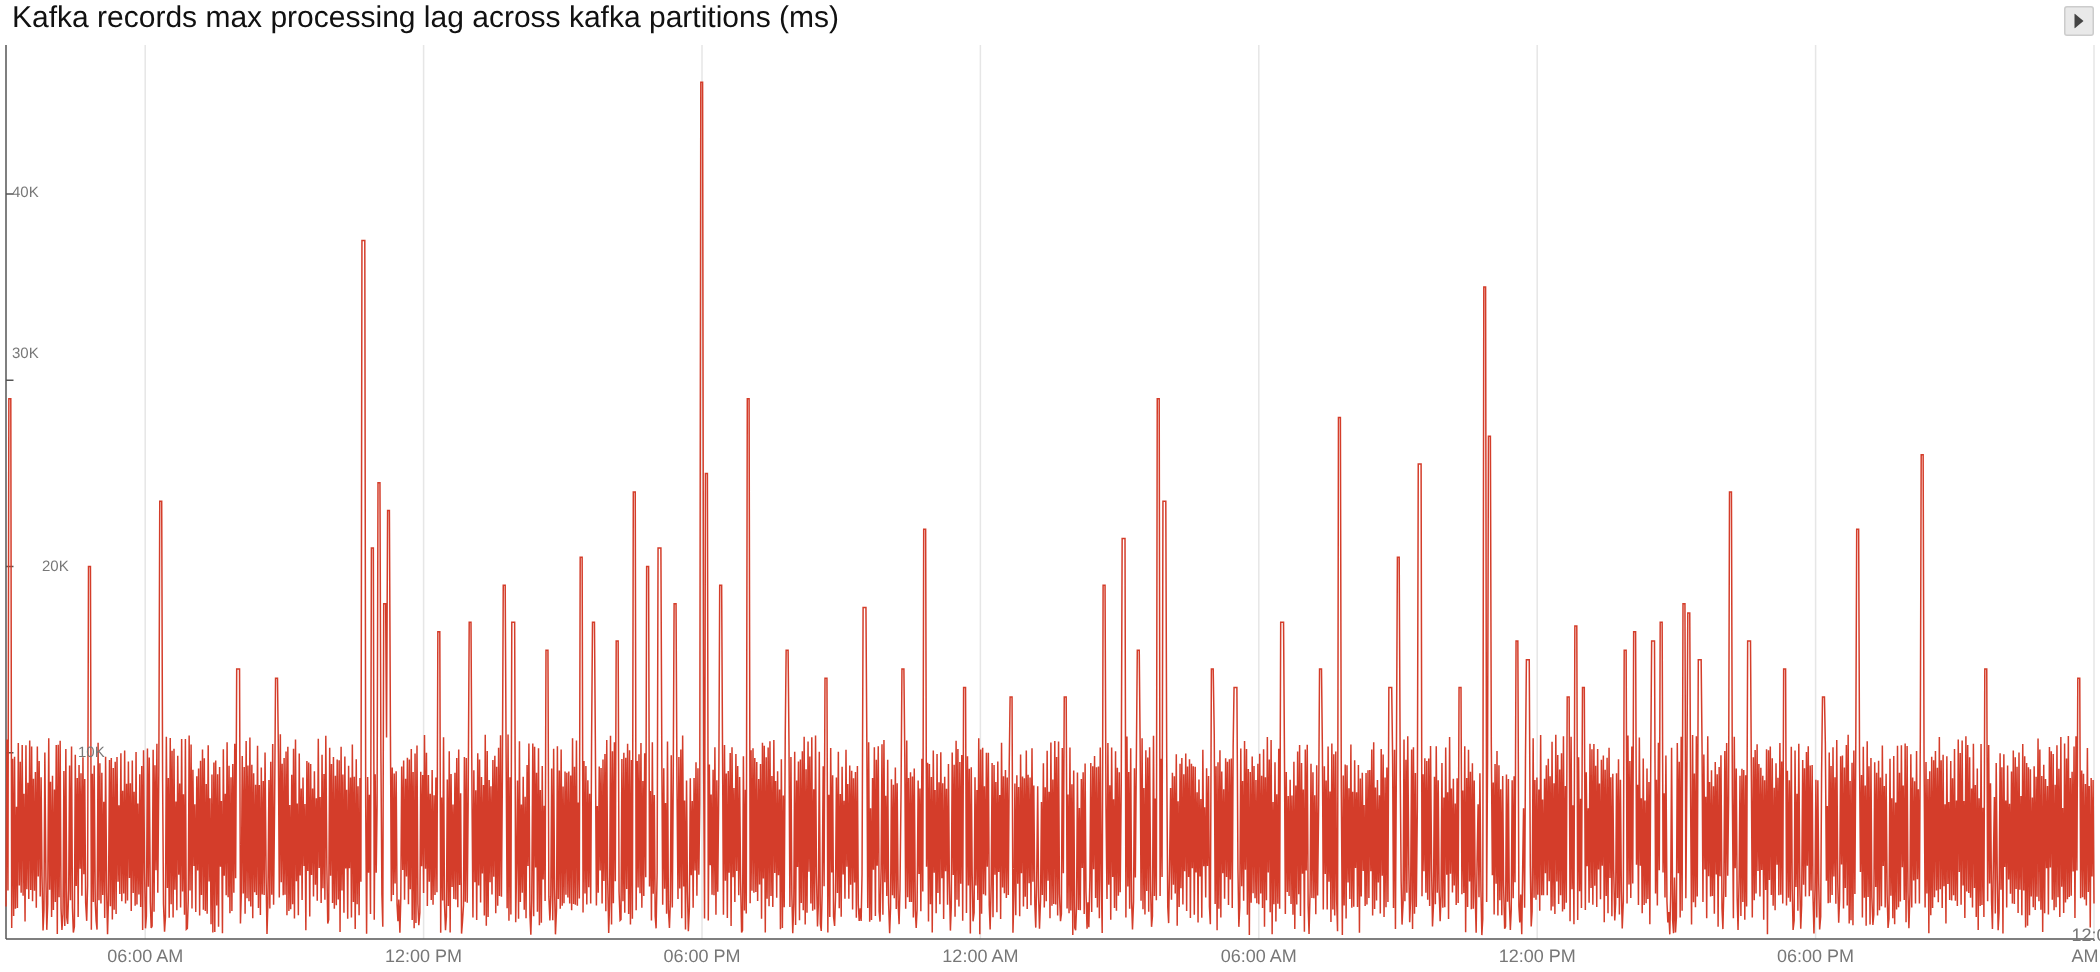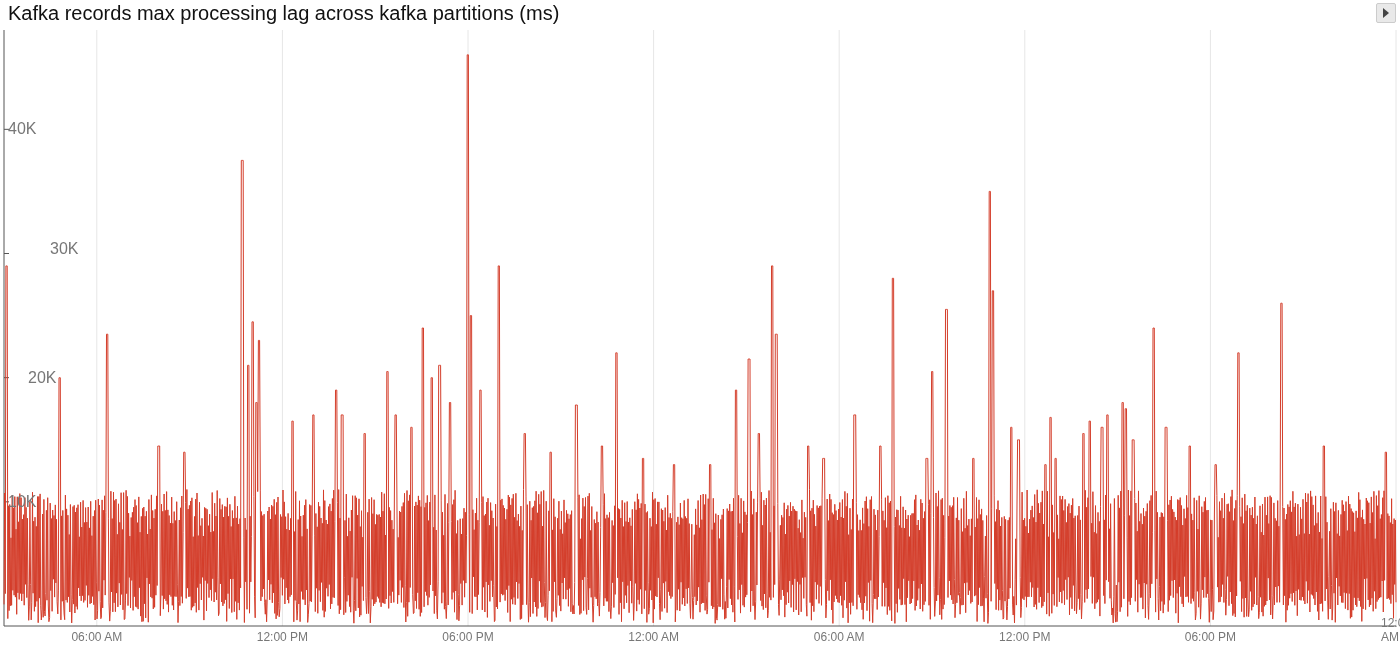--- a/index.html
+++ b/index.html
@@ -5,21 +5,21 @@
     * { margin: 0; padding: 0; box-sizing: border-box; }
     body {
       width: 1400px;
       height: 648px;
       font-family: -apple-system, BlinkMacSystemFont, "Segoe UI", Helvetica, Arial, sans-serif;
       background: #fff;
       position: relative;
     }
     .header {
       display: flex;
-      align-items: center;
+      align-items: flex-end;
       justify-content: space-between;
       height: 30px;
       padding: 2px 4px 6px 8px;
     }
     .title {
       font-size: 20px;
       color: #111;
       font-weight: 400;
     }
     .expand-btn {
@@ -40,21 +40,21 @@
       height: 618px;
     }
     .chart-svg {
       position: absolute;
       left: 0; top: 0;
     }
     .grid-line { stroke: #e6e6e6; stroke-width: 1; }
     .axis-line { stroke: #555; stroke-width: 1; }
     .y-tick-label {
       position: absolute;
-      font-size: 16px;
+      font-size: 10px;
       color: #777;
       transform: translateY(-50%);
       left: 8px;
     }
     .x-tick-label {
       position: absolute;
       font-size: 12px;
       color: #777;
       transform: translateX(-50%);
       bottom: 4px;
@@ -84,23 +84,23 @@
       <line x1="1210.4" y1="0" x2="1210.4" y2="596" class="grid-line"></line>
       <line x1="1396" y1="0" x2="1396" y2="596" class="grid-line"></line>
       <line x1="4" y1="0" x2="4" y2="596" class="axis-line"></line>
       <line x1="4" y1="596" x2="1396" y2="596" class="axis-line"></line>
       <line x1="4" y1="471.8333333333333" x2="9" y2="471.8333333333333" class="axis-line"></line>
       <line x1="4" y1="347.66666666666663" x2="9" y2="347.66666666666663" class="axis-line"></line>
       <line x1="4" y1="223.5" x2="9" y2="223.5" class="axis-line"></line>
       <line x1="4" y1="99.33333333333331" x2="9" y2="99.33333333333331" class="axis-line"></line>
       <path d="M4.0 574.4L4.6 463.0L5.3 563.6L5.9 235.9L6.5 235.9L7.2 235.9L7.8 588.6L8.4 475.8L9.1 580.6L9.7 474.5L10.3 575.8L11.0 507.8L11.6 575.3L12.2 465.3L12.9 560.3L13.5 477.8L14.1 565.2L14.8 466.6L15.4 567.1L16.0 499.2L16.7 584.3L17.3 466.8L17.9 562.8L18.6 491.8L19.2 569.4L19.8 463.6L20.5 563.4L21.1 467.7L21.7 570.9L22.3 489.1L23.0 563.8L23.6 484.7L24.2 575.2L24.9 467.6L25.5 554.3L26.1 477.4L26.8 567.6L27.4 488.2L28.0 554.2L28.7 590.3L29.3 576.9L29.9 471.6L30.6 554.5L31.2 589.9L31.8 572.7L32.5 462.2L33.1 563.2L33.7 491.2L34.4 581.3L35.0 487.2L35.6 576.6L36.3 496.4L36.9 571.3L37.5 466.6L38.2 592.7L38.8 466.5L39.4 568.1L40.1 463.9L40.7 575.8L41.3 590.0L42.0 579.3L42.6 484.0L43.2 587.3L43.9 469.4L44.5 581.6L45.1 586.0L45.8 563.4L46.4 480.3L47.0 570.2L47.7 467.7L48.3 575.0L48.9 591.7L49.6 587.6L50.2 473.1L50.8 560.6L51.5 488.6L52.1 581.3L52.7 480.0L53.4 549.2L54.0 485.5L54.6 567.1L55.3 474.9L55.9 552.9L56.5 489.3L57.1 571.8L57.8 583.9L58.4 560.1L59.0 347.7L59.7 347.7L60.3 347.7L60.9 589.9L61.6 485.9L62.2 571.3L62.8 480.4L63.5 571.2L64.1 584.0L64.7 589.7L65.4 465.1L66.0 570.1L66.6 478.9L67.3 572.4L67.9 485.2L68.5 566.7L69.2 504.5L69.8 582.0L70.4 474.5L71.1 564.9L71.7 592.9L72.3 569.8L73.0 476.6L73.6 574.1L74.2 475.3L74.9 583.0L75.5 482.0L76.1 576.5L76.8 477.8L77.4 579.3L78.0 474.7L78.7 557.9L79.3 506.8L79.9 566.0L80.6 472.2L81.2 570.8L81.8 497.1L82.5 565.6L83.1 470.4L83.7 572.4L84.4 492.5L85.0 570.4L85.6 477.6L86.3 555.4L86.9 492.1L87.5 577.3L88.2 477.0L88.8 565.3L89.4 497.9L90.1 573.8L90.7 471.3L91.3 573.0L91.9 505.7L92.6 566.4L93.2 486.2L93.8 574.7L94.5 480.6L95.1 590.0L95.7 470.2L96.4 552.1L97.0 588.9L97.6 580.7L98.3 469.0L98.9 561.2L99.5 475.0L100.2 571.3L100.8 588.7L101.4 587.4L102.1 469.9L102.7 577.9L103.3 480.2L104.0 550.2L104.6 465.8L105.2 565.1L105.9 482.7L106.5 304.2L107.1 304.2L107.8 304.2L108.4 488.9L109.0 572.9L109.7 591.1L110.3 581.3L110.9 461.2L111.6 562.0L112.2 488.6L112.8 581.9L113.5 462.0L114.1 572.8L114.7 470.5L115.4 581.7L116.0 469.1L116.6 563.1L117.3 504.3L117.9 576.9L118.5 473.8L119.2 553.1L119.8 492.4L120.4 575.0L121.1 462.7L121.7 564.4L122.3 499.5L123.0 579.8L123.6 462.6L124.2 589.6L124.9 589.0L125.5 570.1L126.1 460.3L126.7 563.6L127.4 466.4L128.0 575.6L128.6 483.2L129.3 547.4L129.9 506.1L130.5 578.0L131.2 487.5L131.8 550.4L132.4 482.3L133.1 580.4L133.7 477.2L134.3 566.7L135.0 469.6L135.6 576.5L136.2 475.5L136.9 577.3L137.5 492.7L138.1 579.1L138.8 466.9L139.4 557.7L140.0 502.2L140.7 586.1L141.3 486.4L141.9 591.7L142.6 478.4L143.2 591.3L143.8 477.0L144.5 573.7L145.1 486.2L145.7 587.9L146.4 481.3L147.0 547.9L147.6 504.0L148.3 592.2L148.9 469.5L149.5 553.8L150.2 499.1L150.8 566.9L151.4 464.9L152.1 568.2L152.7 480.5L153.3 578.9L154.0 488.1L154.6 577.3L155.2 479.3L155.9 565.2L156.5 465.9L157.1 555.5L157.8 416.0L158.4 416.0L159.0 416.0L159.7 416.0L160.3 585.7L160.9 565.1L161.5 474.0L162.2 565.6L162.8 481.3L163.4 579.1L164.1 464.0L164.7 568.8L165.3 480.4L166.0 570.8L166.6 461.6L167.2 574.4L167.9 479.9L168.5 582.1L169.1 485.5L169.8 564.8L170.4 493.1L171.0 566.6L171.7 467.1L172.3 575.3L172.9 493.3L173.6 580.0L174.2 481.6L174.8 566.4L175.5 490.6L176.1 566.7L176.7 471.7L177.4 554.9L178.0 592.6L178.6 571.7L179.3 490.0L179.9 575.6L180.5 477.8L181.2 566.5L181.8 466.0L182.4 573.2L183.1 502.4L183.7 422.2L184.3 422.2L185.0 422.2L185.6 472.6L186.2 568.4L186.9 459.5L187.5 558.1L188.1 479.1L188.8 566.8L189.4 475.4L190.0 566.5L190.7 471.0L191.3 580.2L191.9 467.8L192.6 577.3L193.2 506.7L193.8 576.1L194.5 486.5L195.1 572.9L195.7 469.2L196.3 582.3L197.0 463.0L197.6 557.5L198.2 505.6L198.9 580.1L199.5 472.3L200.1 553.7L200.8 495.7L201.4 570.0L202.0 488.3L202.7 547.3L203.3 506.0L203.9 590.1L204.6 477.4L205.2 550.6L205.8 478.3L206.5 581.0L207.1 479.3L207.7 553.4L208.4 495.7L209.0 567.6L209.6 484.2L210.3 559.8L210.9 502.1L211.5 570.5L212.2 462.5L212.8 548.7L213.4 501.4L214.1 572.0L214.7 473.2L215.3 562.2L216.0 486.0L216.6 569.9L217.2 460.5L217.9 547.1L218.5 585.7L219.1 583.1L219.8 468.5L220.4 553.9L221.0 479.4L221.7 572.0L222.3 474.6L222.9 575.9L223.6 487.1L224.2 573.5L224.8 476.3L225.5 569.7L226.1 476.8L226.7 591.4L227.4 467.9L228.0 563.6L228.6 486.3L229.3 578.5L229.9 474.3L230.5 549.0L231.1 496.5L231.8 582.5L232.4 480.5L233.0 548.9L233.7 488.3L234.3 581.7L234.9 466.3L235.6 571.3L236.2 487.9L236.8 589.4L237.5 476.2L238.1 572.8L238.7 494.1L239.4 580.1L240.0 488.6L240.6 557.9L241.3 130.4L241.9 130.4L242.5 130.4L243.2 130.4L243.8 507.1L244.4 592.5L245.1 488.0L245.7 551.8L246.3 499.8L247.0 579.3L247.6 335.3L248.2 335.3L248.9 335.3L249.5 583.2L250.1 486.2L250.8 551.9L251.4 506.3L252.0 291.8L252.7 291.8L253.3 291.8L253.9 466.3L254.6 566.3L255.2 587.8L255.8 372.5L256.5 372.5L257.1 372.5L257.7 461.6L258.4 310.4L259.0 310.4L259.6 310.4L260.3 460.9L260.9 570.9L261.5 481.6L262.2 566.7L262.8 485.6L263.4 559.0L264.1 484.2L264.7 572.8L265.3 584.2L265.9 569.7L266.6 591.8L267.2 569.2L267.8 481.0L268.5 550.0L269.1 477.0L269.7 569.8L270.4 489.1L271.0 554.3L271.6 475.1L272.3 572.8L272.9 476.4L273.5 562.9L274.2 469.3L274.8 583.4L275.4 484.7L276.1 588.9L276.7 472.4L277.3 585.4L278.0 467.0L278.6 572.7L279.2 586.8L279.9 578.5L280.5 484.5L281.1 547.5L281.8 486.7L282.4 565.3L283.0 460.0L283.7 549.2L284.3 471.9L284.9 574.0L285.6 486.7L286.2 557.8L286.8 499.2L287.5 570.0L288.1 483.4L288.7 573.2L289.4 500.1L290.0 566.7L290.6 488.4L291.3 564.8L291.9 391.1L292.5 391.1L293.2 391.1L293.8 591.8L294.4 501.6L295.1 570.4L295.7 461.5L296.3 571.8L297.0 590.1L297.6 580.9L298.2 489.6L298.9 574.0L299.5 470.8L300.1 591.7L300.7 486.0L301.4 561.4L302.0 506.4L302.6 569.3L303.3 485.2L303.9 569.6L304.5 475.3L305.2 574.9L305.8 469.6L306.4 560.0L307.1 498.9L307.7 592.4L308.3 584.8L309.0 573.4L309.6 474.6L310.2 571.2L310.9 475.4L311.5 571.8L312.1 506.1L312.8 384.9L313.4 384.9L314.0 384.9L314.7 505.9L315.3 581.6L315.9 483.5L316.6 558.2L317.2 496.8L317.8 583.3L318.5 472.2L319.1 560.4L319.7 476.4L320.4 571.7L321.0 488.0L321.6 552.4L322.3 493.3L322.9 580.4L323.5 459.9L324.2 587.2L324.8 470.6L325.4 581.4L326.1 490.0L326.7 558.2L327.3 494.1L328.0 566.3L328.6 476.6L329.2 554.5L329.9 473.9L330.5 578.8L331.1 481.1L331.8 573.9L332.4 468.5L333.0 567.3L333.7 460.1L334.3 567.8L334.9 491.4L335.5 360.1L336.2 360.1L336.8 360.1L337.4 472.3L338.1 575.5L338.7 459.6L339.3 583.8L340.0 488.1L340.6 579.7L341.2 384.9L341.9 384.9L342.5 384.9L343.1 384.9L343.8 584.8L344.4 547.3L345.0 490.4L345.7 582.5L346.3 464.1L346.9 571.4L347.6 506.3L348.2 565.2L348.8 487.8L349.5 576.5L350.1 501.1L350.7 582.2L351.4 480.0L352.0 547.3L352.6 465.7L353.3 580.2L353.9 593.2L354.5 570.4L355.2 465.7L355.8 580.8L356.4 467.8L357.1 548.4L357.7 485.1L358.3 577.9L359.0 468.8L359.6 586.9L360.2 496.6L360.9 585.2L361.5 480.7L362.1 556.4L362.8 507.2L363.4 570.6L364.0 403.5L364.7 403.5L365.3 403.5L365.9 567.6L366.6 583.7L367.2 567.1L367.8 482.3L368.5 583.5L369.1 469.1L369.7 561.6L370.3 592.9L371.0 576.6L371.6 467.5L372.2 569.3L372.9 483.7L373.5 575.9L374.1 469.7L374.8 573.8L375.4 494.4L376.0 572.1L376.7 484.4L377.3 566.5L377.9 485.2L378.6 568.3L379.2 484.4L379.8 572.4L380.5 487.0L381.1 576.8L381.7 462.1L382.4 572.6L383.0 481.1L383.6 573.2L384.3 463.7L384.9 573.8L385.5 505.0L386.2 569.0L386.8 341.5L387.4 341.5L388.1 341.5L388.7 578.4L389.3 477.4L390.0 565.7L390.6 480.6L391.2 573.0L391.9 490.2L392.5 561.5L393.1 499.2L393.8 572.4L394.4 463.0L395.0 384.9L395.7 384.9L396.3 384.9L396.9 464.0L397.6 573.7L398.2 507.4L398.8 565.1L399.5 481.0L400.1 550.3L400.7 482.0L401.4 572.4L402.0 476.4L402.6 557.4L403.3 472.6L403.9 577.5L404.5 463.3L405.1 555.3L405.8 592.0L406.4 572.3L407.0 460.5L407.7 586.3L408.3 470.8L408.9 572.2L409.6 464.9L410.2 557.5L410.8 397.3L411.5 397.3L412.1 397.3L412.7 564.3L413.4 583.6L414.0 583.0L414.6 476.0L415.3 570.8L415.9 471.9L416.5 578.5L417.2 475.1L417.8 562.7L418.4 465.9L419.1 579.3L419.7 470.2L420.3 586.3L421.0 476.7L421.6 582.5L422.2 298.0L422.9 298.0L423.5 298.0L424.1 576.8L424.8 477.4L425.4 561.6L426.0 472.8L426.7 565.5L427.3 465.4L427.9 575.2L428.6 490.6L429.2 567.4L429.8 472.1L430.5 554.8L431.1 347.7L431.7 347.7L432.4 347.7L433.0 561.0L433.6 497.3L434.3 583.6L434.9 464.9L435.5 565.8L436.2 500.0L436.8 580.8L437.4 588.9L438.1 551.8L438.7 335.3L439.3 335.3L439.9 335.3L440.6 335.3L441.2 470.9L441.8 573.2L442.5 482.2L443.1 562.5L443.7 505.3L444.4 579.2L445.0 464.4L445.6 576.3L446.3 588.6L446.9 571.1L447.5 473.5L448.2 575.0L448.8 492.6L449.4 372.5L450.1 372.5L450.7 372.5L451.3 491.4L452.0 569.4L452.6 474.6L453.2 562.4L453.9 469.7L454.5 582.2L455.1 460.3L455.8 561.0L456.4 503.6L457.0 589.6L457.7 490.4L458.3 564.7L458.9 590.8L459.6 575.3L460.2 488.8L460.8 553.5L461.5 504.0L462.1 575.1L462.7 488.6L463.4 550.4L464.0 478.2L464.6 567.2L465.3 482.2L465.9 553.1L466.5 505.8L467.2 24.8L467.8 24.8L468.4 24.8L469.1 484.5L469.7 582.3L470.3 285.6L471.0 285.6L471.6 285.6L472.2 583.6L472.9 479.7L473.5 546.8L474.1 499.7L474.7 566.5L475.4 483.1L476.0 566.9L476.6 468.2L477.3 579.9L477.9 490.2L478.5 564.5L479.2 492.8L479.8 360.1L480.4 360.1L481.1 360.1L481.7 472.7L482.3 579.9L483.0 466.6L483.6 557.2L484.2 485.6L484.9 582.0L485.5 484.0L486.1 551.9L486.8 472.0L487.4 587.4L488.0 468.2L488.7 554.9L489.3 495.3L489.9 571.4L490.6 472.6L491.2 550.6L491.8 480.7L492.5 566.9L493.1 488.0L493.7 555.7L494.4 591.6L495.0 590.3L495.6 474.1L496.3 577.0L496.9 496.5L497.5 579.0L498.2 235.9L498.8 235.9L499.4 235.9L500.1 572.1L500.7 470.2L501.3 563.9L502.0 468.9L502.6 565.2L503.2 475.4L503.9 564.6L504.5 478.0L505.1 570.6L505.8 489.3L506.4 559.6L507.0 479.3L507.7 582.5L508.3 465.1L508.9 555.6L509.5 467.1L510.2 591.6L510.8 474.9L511.4 569.2L512.1 468.4L512.7 574.2L513.3 464.2L514.0 567.4L514.6 487.3L515.2 574.7L515.9 463.3L516.5 552.0L517.1 490.6L517.8 568.5L518.4 484.1L519.0 553.5L519.7 496.3L520.3 589.5L520.9 476.1L521.6 588.6L522.2 500.4L522.8 574.8L523.5 459.6L524.1 403.5L524.7 403.5L525.4 403.5L526.0 466.9L526.6 574.6L527.3 474.7L527.9 566.0L528.5 592.2L529.2 572.6L529.8 471.2L530.4 586.7L531.1 490.3L531.7 548.0L532.3 477.7L533.0 583.5L533.6 476.4L534.2 572.0L534.9 470.8L535.5 576.9L536.1 461.2L536.8 586.4L537.4 482.8L538.0 578.5L538.7 464.3L539.3 551.1L539.9 474.3L540.6 572.4L541.2 461.5L541.8 577.1L542.5 496.2L543.1 576.4L543.7 460.4L544.3 552.6L545.0 587.6L545.6 572.4L546.2 471.2L546.9 586.0L547.5 590.6L548.1 565.2L548.8 480.8L549.4 560.8L550.0 422.2L550.7 422.2L551.3 422.2L551.9 591.7L552.6 499.9L553.2 581.4L553.8 468.7L554.5 551.7L555.1 486.8L555.7 580.9L556.4 587.3L557.0 568.6L557.6 488.3L558.3 565.3L558.9 471.2L559.5 575.5L560.2 499.4L560.8 581.1L561.4 481.1L562.1 553.0L562.7 503.8L563.3 569.1L564.0 469.9L564.6 547.9L565.2 492.6L565.9 569.2L566.5 480.4L567.1 559.8L567.8 483.8L568.4 576.3L569.0 488.8L569.7 558.4L570.3 484.6L570.9 581.8L571.6 480.7L572.2 573.2L572.8 583.9L573.5 575.6L574.1 584.0L574.7 552.5L575.4 375.0L576.0 375.0L576.6 375.0L577.3 375.0L577.9 467.8L578.5 575.4L579.1 464.8L579.8 584.5L580.4 508.8L581.0 583.3L581.7 488.6L582.3 549.8L582.9 468.1L583.6 580.6L584.2 476.5L584.8 547.1L585.5 467.5L586.1 577.7L586.7 584.4L587.4 548.7L588.0 466.1L588.6 579.9L589.3 463.3L589.9 558.2L590.5 500.5L591.2 567.3L591.8 476.5L592.4 572.0L593.1 592.2L593.7 575.4L594.3 489.5L595.0 566.8L595.6 493.2L596.2 568.8L596.9 481.7L597.5 576.0L598.1 492.1L598.8 573.7L599.4 586.1L600.0 562.6L600.7 497.4L601.3 416.0L601.9 416.0L602.6 416.0L603.2 474.8L603.8 575.9L604.5 463.7L605.1 568.2L605.7 488.6L606.4 571.3L607.0 484.8L607.6 571.3L608.3 487.7L608.9 581.6L609.5 482.4L610.2 577.0L610.8 588.6L611.4 576.2L612.1 490.4L612.7 552.7L613.3 495.6L613.9 577.5L614.6 475.8L615.2 564.4L615.8 322.8L616.5 322.8L617.1 322.8L617.7 547.8L618.4 478.5L619.0 584.4L619.6 479.4L620.3 572.8L620.9 488.0L621.5 591.7L622.2 470.3L622.8 551.8L623.4 496.6L624.1 578.8L624.7 472.7L625.3 565.3L626.0 491.5L626.6 572.8L627.2 471.5L627.9 555.5L628.5 492.2L629.1 582.7L629.8 487.8L630.4 550.9L631.0 495.8L631.7 573.2L632.3 479.4L632.9 556.7L633.6 590.4L634.2 574.1L634.8 471.7L635.5 553.3L636.1 479.8L636.7 581.1L637.4 463.8L638.0 569.8L638.6 469.4L639.3 574.3L639.9 478.0L640.5 559.2L641.2 473.4L641.8 583.9L642.4 428.4L643.1 428.4L643.7 428.4L644.3 578.7L645.0 474.1L645.6 560.4L646.2 482.5L646.9 592.4L647.5 481.5L648.1 552.3L648.7 584.2L649.4 578.4L650.0 488.2L650.6 560.3L651.3 496.6L651.9 570.0L652.5 462.1L653.2 592.8L653.8 469.7L654.4 579.1L655.1 468.5L655.7 566.1L656.3 494.2L657.0 567.0L657.6 471.9L658.2 547.8L658.9 471.9L659.5 573.5L660.1 589.7L660.8 559.2L661.4 478.7L662.0 581.5L662.7 480.0L663.3 553.1L663.9 491.3L664.6 578.2L665.2 477.6L665.8 551.4L666.5 500.0L667.1 582.6L667.7 465.2L668.4 561.7L669.0 487.5L669.6 565.5L670.3 483.3L670.9 568.6L671.5 488.4L672.2 566.6L672.8 481.7L673.4 434.6L674.1 434.6L674.7 434.6L675.3 591.9L676.0 565.2L676.6 492.3L677.2 580.2L677.9 486.9L678.5 559.2L679.1 494.7L679.8 580.9L680.4 473.0L681.0 552.2L681.7 487.7L682.3 574.3L682.9 488.8L683.5 567.9L684.2 470.4L684.8 576.0L685.4 486.5L686.1 558.8L686.7 488.3L687.3 573.5L688.0 468.8L688.6 557.9L689.2 493.6L689.9 573.3L690.5 588.4L691.1 559.9L691.8 494.2L692.4 567.5L693.0 589.2L693.7 570.4L694.3 504.7L694.9 566.7L695.6 478.9L696.2 575.0L696.8 494.9L697.5 570.8L698.1 470.5L698.7 557.1L699.4 497.8L700.0 582.2L700.6 465.0L701.3 573.8L701.9 489.7L702.5 572.7L703.2 464.0L703.8 573.0L704.4 474.6L705.1 580.4L705.7 464.4L706.3 565.9L707.0 584.1L707.6 579.3L708.2 468.7L708.9 552.2L709.5 434.6L710.1 434.6L710.8 434.6L711.4 575.7L712.0 499.7L712.7 578.9L713.3 468.3L713.9 577.0L714.6 492.8L715.2 593.4L715.8 483.7L716.5 588.5L717.1 590.1L717.7 574.5L718.3 485.0L719.0 576.6L719.6 508.6L720.2 576.9L720.9 489.4L721.5 548.6L722.1 484.8L722.8 579.3L723.4 479.0L724.0 564.9L724.7 589.2L725.3 571.5L725.9 588.2L726.6 556.2L727.2 478.6L727.8 578.0L728.5 480.9L729.1 549.5L729.7 474.0L730.4 568.6L731.0 481.5L731.6 575.0L732.3 481.0L732.9 582.2L733.5 468.3L734.2 556.6L734.8 592.0L735.4 360.1L736.1 360.1L736.7 360.1L737.3 506.5L738.0 569.4L738.6 465.3L739.2 559.9L739.9 493.5L740.5 583.1L741.1 468.3L741.8 554.6L742.4 502.8L743.0 575.3L743.7 470.9L744.3 577.1L744.9 481.9L745.6 567.1L746.2 484.8L746.8 564.8L747.5 492.4L748.1 329.0L748.7 329.0L749.4 329.0L750.0 329.0L750.6 581.7L751.3 461.0L751.9 561.0L752.5 484.6L753.1 575.8L753.8 468.8L754.4 571.0L755.0 589.6L755.7 571.2L756.3 482.2L756.9 555.0L757.6 472.1L758.2 403.5L758.8 403.5L759.5 403.5L760.1 468.2L760.7 570.5L761.4 462.2L762.0 576.1L762.6 495.3L763.3 579.6L763.9 470.2L764.5 564.0L765.2 475.0L765.8 577.8L766.4 468.1L767.1 563.9L767.7 587.9L768.3 580.7L769.0 460.5L769.6 567.3L770.2 502.3L770.9 570.1L771.5 235.9L772.1 235.9L772.8 235.9L773.4 567.4L774.0 475.9L774.7 554.6L775.3 304.2L775.9 304.2L776.6 304.2L777.2 304.2L777.8 473.4L778.5 574.5L779.1 585.4L779.7 549.1L780.4 495.3L781.0 569.8L781.6 485.2L782.3 559.9L782.9 487.5L783.5 565.7L784.2 472.8L784.8 587.1L785.4 504.1L786.1 574.7L786.7 479.2L787.3 562.2L787.9 475.4L788.6 573.0L789.2 486.1L789.8 550.9L790.5 472.4L791.1 577.4L791.7 481.0L792.4 554.6L793.0 476.2L793.6 582.0L794.3 479.2L794.9 548.8L795.5 480.8L796.2 579.9L796.8 481.2L797.4 551.6L798.1 498.2L798.7 585.0L799.3 489.7L800.0 554.4L800.6 502.6L801.2 581.8L801.9 469.9L802.5 547.5L803.1 508.2L803.8 568.4L804.4 482.1L805.0 547.3L805.7 487.4L806.3 574.5L806.9 586.2L807.6 416.0L808.2 416.0L808.8 416.0L809.5 459.7L810.1 572.6L810.7 480.8L811.4 590.2L812.0 478.2L812.6 575.8L813.3 470.1L813.9 581.7L814.5 484.4L815.2 552.1L815.8 496.1L816.4 569.2L817.1 475.5L817.7 554.6L818.3 477.9L819.0 573.4L819.6 476.1L820.2 556.4L820.9 475.7L821.5 575.3L822.1 468.1L822.7 428.4L823.4 428.4L824.0 428.4L824.6 428.4L825.3 549.7L825.9 587.9L826.5 574.7L827.2 469.0L827.8 560.8L828.4 490.6L829.1 570.5L829.7 464.0L830.3 549.8L831.0 469.4L831.6 579.9L832.2 482.7L832.9 593.4L833.5 484.6L834.1 571.9L834.8 474.3L835.4 565.5L836.0 480.6L836.7 568.9L837.3 490.0L837.9 572.2L838.6 479.1L839.2 572.8L839.8 472.5L840.5 565.6L841.1 487.1L841.7 575.3L842.4 469.5L843.0 587.8L843.6 488.1L844.3 570.2L844.9 461.4L845.5 551.7L846.2 476.3L846.8 578.1L847.4 463.4L848.1 592.8L848.7 504.7L849.3 572.8L850.0 478.2L850.6 584.3L851.2 499.5L851.9 572.5L852.5 469.1L853.1 575.8L853.8 384.9L854.4 384.9L855.0 384.9L855.7 384.9L856.3 472.7L856.9 579.3L857.5 484.7L858.2 564.7L858.8 500.6L859.4 567.4L860.1 489.8L860.7 572.7L861.3 500.4L862.0 579.8L862.6 477.9L863.2 589.3L863.9 493.6L864.5 573.0L865.1 471.0L865.8 566.2L866.4 466.7L867.0 580.7L867.7 478.7L868.3 552.5L868.9 496.4L869.6 591.2L870.2 469.7L870.8 550.4L871.5 466.5L872.1 573.5L872.7 592.7L873.4 564.5L874.0 479.2L874.6 568.7L875.3 484.9L875.9 568.9L876.5 500.2L877.2 579.5L877.8 480.1L878.4 567.0L879.1 506.5L879.7 416.0L880.3 416.0L881.0 416.0L881.6 469.8L882.2 576.3L882.9 480.9L883.5 552.6L884.1 490.3L884.8 576.4L885.4 467.7L886.0 557.9L886.7 497.7L887.3 584.6L887.9 465.7L888.6 576.4L889.2 472.8L889.8 580.3L890.5 471.0L891.1 569.8L891.7 590.9L892.3 248.3L893.0 248.3L893.6 248.3L894.2 496.4L894.9 593.4L895.5 487.0L896.1 573.7L896.8 479.7L897.4 582.3L898.0 480.1L898.7 558.4L899.3 495.5L899.9 569.4L900.6 466.3L901.2 575.1L901.8 497.8L902.5 574.5L903.1 476.8L903.7 548.6L904.4 498.2L905.0 574.6L905.6 480.0L906.3 591.8L906.9 489.0L907.5 567.7L908.2 485.2L908.8 550.7L909.4 506.7L910.1 574.0L910.7 485.3L911.3 573.0L912.0 483.5L912.6 568.6L913.2 483.4L913.9 550.9L914.5 469.7L915.1 580.4L915.8 464.9L916.4 576.0L917.0 495.0L917.7 570.3L918.3 490.0L918.9 558.4L919.6 500.2L920.2 579.0L920.8 469.3L921.5 553.9L922.1 473.0L922.7 581.3L923.4 488.3L924.0 574.8L924.6 481.6L925.3 571.4L925.9 428.4L926.5 428.4L927.1 428.4L927.8 428.4L928.4 474.7L929.0 575.3L929.7 469.8L930.3 589.3L930.9 483.2L931.6 341.5L932.2 341.5L932.8 341.5L933.5 487.5L934.1 557.5L934.7 586.4L935.4 571.9L936.0 463.0L936.6 570.9L937.3 476.5L937.9 565.1L938.5 460.8L939.2 547.2L939.8 584.8L940.4 569.6L941.1 469.6L941.7 589.4L942.3 468.2L943.0 579.1L943.6 485.4L944.2 574.6L944.9 507.8L945.5 279.4L946.1 279.4L946.8 279.4L947.4 279.4L948.0 567.5L948.7 486.1L949.3 550.9L949.9 475.5L950.6 565.1L951.2 477.3L951.8 569.8L952.5 475.7L953.1 574.0L953.7 467.3L954.4 549.3L955.0 587.7L955.6 574.5L956.3 487.9L956.9 572.8L957.5 467.5L958.2 565.2L958.8 490.2L959.4 562.6L960.1 584.2L960.7 567.4L961.3 478.6L961.9 575.2L962.6 501.7L963.2 574.9L963.8 468.3L964.5 553.1L965.1 498.2L965.7 582.7L966.4 461.3L967.0 552.5L967.6 495.6L968.3 565.0L968.9 489.1L969.5 560.4L970.2 505.7L970.8 573.4L971.4 488.8L972.1 572.0L972.7 428.4L973.3 428.4L974.0 428.4L974.6 566.1L975.2 497.0L975.9 565.3L976.5 467.5L977.1 591.5L977.8 488.6L978.4 574.7L979.0 469.8L979.7 557.6L980.3 484.5L980.9 576.1L981.6 478.9L982.2 575.8L982.8 490.4L983.5 568.1L984.1 591.8L984.7 546.4L985.4 506.1L986.0 568.2L986.6 485.5L987.3 563.8L987.9 593.4L988.5 582.7L989.2 161.4L989.8 161.4L990.4 161.4L991.1 571.3L991.7 478.3L992.3 260.8L993.0 260.8L993.6 260.8L994.2 465.1L994.9 553.5L995.5 491.7L996.1 579.7L996.7 479.4L997.4 559.2L998.0 470.6L998.6 580.3L999.3 480.2L999.9 570.1L1000.5 496.1L1001.2 580.1L1001.8 487.4L1002.4 560.4L1003.1 589.1L1003.7 587.7L1004.3 486.4L1005.0 571.1L1005.6 489.4L1006.2 570.6L1006.9 589.9L1007.5 576.4L1008.1 490.2L1008.8 568.9L1009.4 487.5L1010.0 558.1L1010.7 397.3L1011.3 397.3L1011.9 397.3L1012.6 574.1L1013.2 585.0L1013.8 566.4L1014.5 592.9L1015.1 549.8L1015.7 508.8L1016.4 575.1L1017.0 474.0L1017.6 409.8L1018.3 409.8L1018.9 409.8L1019.5 409.8L1020.2 547.3L1020.8 587.6L1021.4 577.7L1022.1 462.1L1022.7 568.5L1023.3 490.0L1024.0 569.9L1024.6 488.3L1025.2 566.5L1025.9 496.3L1026.5 577.2L1027.1 460.0L1027.8 566.9L1028.4 503.0L1029.0 566.8L1029.7 489.1L1030.3 552.2L1030.9 480.1L1031.5 566.8L1032.2 475.9L1032.8 557.5L1033.4 487.5L1034.1 577.0L1034.7 464.5L1035.3 574.4L1036.0 492.1L1036.6 579.3L1037.2 459.8L1037.9 557.7L1038.5 473.4L1039.1 572.6L1039.8 483.0L1040.4 566.8L1041.0 472.2L1041.7 577.6L1042.3 460.9L1042.9 576.1L1043.6 494.0L1044.2 571.8L1044.8 434.6L1045.5 434.6L1046.1 434.6L1046.7 584.1L1047.4 461.2L1048.0 562.9L1048.6 506.8L1049.3 586.2L1049.9 387.4L1050.5 387.4L1051.2 387.4L1051.8 583.3L1052.4 474.9L1053.1 564.1L1053.7 502.5L1054.3 575.4L1055.0 428.4L1055.6 428.4L1056.2 428.4L1056.9 576.7L1057.5 484.9L1058.1 547.5L1058.8 508.8L1059.4 571.9L1060.0 465.9L1060.7 562.0L1061.3 469.5L1061.9 573.2L1062.6 466.0L1063.2 560.5L1063.8 480.5L1064.5 574.7L1065.1 469.4L1065.7 549.6L1066.3 492.4L1067.0 569.5L1067.6 476.5L1068.2 547.2L1068.9 473.6L1069.5 584.8L1070.1 483.1L1070.8 567.4L1071.4 475.2L1072.0 578.8L1072.7 468.5L1073.3 555.4L1073.9 488.1L1074.6 580.9L1075.2 485.8L1075.8 550.0L1076.5 583.7L1077.1 572.3L1077.7 485.5L1078.4 568.6L1079.0 476.1L1079.6 579.6L1080.3 489.9L1080.9 564.3L1081.5 589.0L1082.2 571.2L1082.8 403.5L1083.4 403.5L1084.1 403.5L1084.7 572.4L1085.3 460.3L1086.0 559.7L1086.6 477.3L1087.2 568.6L1087.9 467.7L1088.5 559.0L1089.1 391.1L1089.8 391.1L1090.4 391.1L1091.0 546.5L1091.7 493.2L1092.3 573.4L1092.9 461.7L1093.6 547.2L1094.2 502.2L1094.8 578.8L1095.5 475.6L1096.1 573.3L1096.7 503.6L1097.4 572.1L1098.0 482.4L1098.6 569.3L1099.3 491.4L1099.9 586.1L1100.5 476.7L1101.1 397.3L1101.8 397.3L1102.4 397.3L1103.0 397.3L1103.7 565.6L1104.3 489.9L1104.9 573.6L1105.6 465.1L1106.2 550.1L1106.8 384.9L1107.5 384.9L1108.1 384.9L1108.7 551.7L1109.4 498.8L1110.0 568.3L1110.6 473.7L1111.3 570.9L1111.9 585.0L1112.5 578.0L1113.2 592.9L1113.8 566.2L1114.4 468.5L1115.1 583.5L1115.7 592.1L1116.3 555.0L1117.0 591.7L1117.6 581.6L1118.2 465.3L1118.9 552.2L1119.5 477.9L1120.1 581.7L1120.8 461.1L1121.4 577.2L1122.0 372.5L1122.7 372.5L1123.3 372.5L1123.9 568.8L1124.6 485.9L1125.2 378.7L1125.8 378.7L1126.5 378.7L1127.1 507.1L1127.7 586.4L1128.4 460.0L1129.0 571.5L1129.6 485.6L1130.3 574.8L1130.9 460.9L1131.5 567.6L1132.2 409.8L1132.8 409.8L1133.4 409.8L1134.1 409.8L1134.7 468.5L1135.3 571.3L1135.9 473.0L1136.6 549.6L1137.2 501.2L1137.8 582.2L1138.5 460.9L1139.1 554.2L1139.7 491.4L1140.4 567.6L1141.0 483.5L1141.6 567.4L1142.3 494.2L1142.9 579.1L1143.5 478.0L1144.2 553.0L1144.8 486.2L1145.4 587.9L1146.1 481.3L1146.7 554.2L1147.3 473.5L1148.0 575.6L1148.6 589.4L1149.2 563.8L1149.9 470.7L1150.5 568.0L1151.1 465.4L1151.8 553.8L1152.4 502.2L1153.0 298.0L1153.7 298.0L1154.3 298.0L1154.9 500.2L1155.6 582.1L1156.2 461.1L1156.8 548.9L1157.5 482.4L1158.1 568.6L1158.7 590.0L1159.4 556.6L1160.0 487.1L1160.6 580.7L1161.3 482.5L1161.9 571.4L1162.5 483.3L1163.2 583.1L1163.8 486.8L1164.4 574.4L1165.1 397.3L1165.7 397.3L1166.3 397.3L1167.0 397.3L1167.6 490.3L1168.2 581.6L1168.9 474.8L1169.5 570.2L1170.1 470.0L1170.7 565.6L1171.4 466.2L1172.0 550.7L1172.6 479.4L1173.3 567.6L1173.9 481.9L1174.5 550.0L1175.2 487.1L1175.8 583.2L1176.4 490.2L1177.1 563.3L1177.7 469.5L1178.3 592.8L1179.0 470.2L1179.6 556.7L1180.2 467.6L1180.9 566.7L1181.5 475.5L1182.1 573.8L1182.8 495.1L1183.4 576.9L1184.0 478.8L1184.7 546.5L1185.3 488.5L1185.9 566.9L1186.6 465.4L1187.2 566.5L1187.8 477.6L1188.5 572.3L1189.1 416.0L1189.7 416.0L1190.4 416.0L1191.0 573.6L1191.6 483.9L1192.3 568.5L1192.9 490.1L1193.5 571.2L1194.2 467.8L1194.8 562.8L1195.4 590.0L1196.1 583.6L1196.7 470.4L1197.3 561.3L1198.0 499.1L1198.6 577.2L1199.2 465.8L1199.9 561.0L1200.5 589.1L1201.1 573.2L1201.8 476.7L1202.4 559.8L1203.0 482.2L1203.7 567.6L1204.3 471.4L1204.9 547.1L1205.5 467.5L1206.2 567.5L1206.8 480.3L1207.4 563.7L1208.1 480.0L1208.7 568.6L1209.3 592.3L1210.0 562.6L1210.6 489.9L1211.2 581.6L1211.9 490.1L1212.5 559.2L1213.1 589.7L1213.8 581.0L1214.4 485.0L1215.0 434.6L1215.7 434.6L1216.3 434.6L1216.9 465.6L1217.6 557.1L1218.2 507.3L1218.8 572.2L1219.5 471.7L1220.1 571.8L1220.7 480.7L1221.4 566.7L1222.0 468.1L1222.6 554.4L1223.3 488.2L1223.9 572.5L1224.5 463.3L1225.2 559.7L1225.8 585.2L1226.4 569.5L1227.1 474.2L1227.7 546.4L1228.3 473.7L1229.0 575.7L1229.6 481.7L1230.2 562.0L1230.9 466.6L1231.5 573.6L1232.1 459.9L1232.8 585.6L1233.4 490.6L1234.0 583.5L1234.7 478.5L1235.3 586.9L1235.9 470.3L1236.6 566.0L1237.2 465.4L1237.8 322.8L1238.5 322.8L1239.1 322.8L1239.7 476.8L1240.3 551.3L1241.0 486.7L1241.6 581.6L1242.2 467.8L1242.9 568.5L1243.5 493.6L1244.1 587.2L1244.8 464.1L1245.4 568.0L1246.0 480.8L1246.7 586.4L1247.3 475.3L1247.9 568.2L1248.6 586.7L1249.2 579.8L1249.8 478.1L1250.5 561.3L1251.1 485.1L1251.7 580.3L1252.4 477.2L1253.0 576.9L1253.6 488.3L1254.3 574.1L1254.9 467.0L1255.5 547.3L1256.2 494.0L1256.8 575.0L1257.4 485.8L1258.1 566.6L1258.7 588.6L1259.3 582.4L1260.0 475.8L1260.6 567.2L1261.2 502.2L1261.9 582.1L1262.5 474.0L1263.1 586.2L1263.8 505.0L1264.4 576.3L1265.0 467.1L1265.7 574.9L1266.3 485.2L1266.9 571.0L1267.6 466.9L1268.2 548.1L1268.8 493.6L1269.5 570.0L1270.1 465.7L1270.7 584.9L1271.4 467.4L1272.0 565.3L1272.6 588.9L1273.3 566.1L1273.9 472.9L1274.5 575.0L1275.1 488.3L1275.8 557.0L1276.4 490.8L1277.0 572.4L1277.7 470.6L1278.3 556.1L1278.9 496.2L1279.6 572.3L1280.2 463.0L1280.8 273.2L1281.5 273.2L1282.1 273.2L1282.7 476.5L1283.4 575.0L1284.0 478.0L1284.6 565.7L1285.3 489.4L1285.9 592.2L1286.5 484.2L1287.2 580.2L1287.8 474.5L1288.4 575.3L1289.1 476.9L1289.7 568.2L1290.3 470.7L1291.0 563.6L1291.6 481.9L1292.2 571.5L1292.9 461.3L1293.5 562.8L1294.1 476.9L1294.8 575.3L1295.4 473.2L1296.0 560.9L1296.7 506.2L1297.3 585.7L1297.9 474.1L1298.6 559.3L1299.2 504.6L1299.8 570.0L1300.5 477.3L1301.1 570.4L1301.7 488.9L1302.4 566.9L1303.0 469.3L1303.6 570.5L1304.3 503.6L1304.9 574.0L1305.5 463.0L1306.2 551.3L1306.8 472.0L1307.4 573.2L1308.1 463.6L1308.7 560.4L1309.3 504.0L1309.9 582.0L1310.6 460.9L1311.2 564.4L1311.8 466.6L1312.5 565.3L1313.1 474.9L1313.7 568.5L1314.4 495.6L1315.0 575.0L1315.6 465.9L1316.3 562.0L1316.9 493.3L1317.5 581.3L1318.2 482.4L1318.8 590.0L1319.4 502.1L1320.1 574.0L1320.7 466.0L1321.3 573.4L1322.0 508.5L1322.6 581.3L1323.2 416.0L1323.9 416.0L1324.5 416.0L1325.1 570.9L1325.8 466.7L1326.4 559.0L1327.0 492.2L1327.7 570.9L1328.3 589.3L1328.9 546.3L1329.6 501.3L1330.2 579.0L1330.8 478.7L1331.5 555.7L1332.1 590.1L1332.7 578.1L1333.4 472.2L1334.0 563.2L1334.6 481.5L1335.3 592.3L1335.9 472.8L1336.5 548.0L1337.2 503.7L1337.8 575.0L1338.4 480.4L1339.1 556.3L1339.7 505.9L1340.3 565.9L1341.0 484.4L1341.6 572.4L1342.2 470.3L1342.9 572.7L1343.5 474.8L1344.1 562.6L1344.7 481.2L1345.4 578.6L1346.0 471.6L1346.6 563.2L1347.3 500.6L1347.9 580.1L1348.5 466.0L1349.2 563.6L1349.8 474.1L1350.4 588.3L1351.1 478.6L1351.7 587.1L1352.3 481.5L1353.0 580.2L1353.6 482.8L1354.2 567.7L1354.9 501.7L1355.5 574.8L1356.1 480.9L1356.8 576.7L1357.4 487.9L1358.0 567.9L1358.7 462.4L1359.3 570.8L1359.9 469.7L1360.6 576.5L1361.2 487.4L1361.8 591.4L1362.5 479.9L1363.1 578.9L1363.7 489.3L1364.4 548.9L1365.0 494.0L1365.6 579.6L1366.3 468.0L1366.9 548.4L1367.5 470.8L1368.2 569.9L1368.8 472.7L1369.4 576.8L1370.1 493.1L1370.7 574.9L1371.3 466.9L1372.0 568.2L1372.6 482.5L1373.2 581.3L1373.9 461.3L1374.5 561.2L1375.1 508.7L1375.8 578.7L1376.4 465.6L1377.0 571.6L1377.7 475.7L1378.3 569.5L1378.9 460.6L1379.5 568.0L1380.2 488.7L1380.8 567.2L1381.4 484.5L1382.1 551.0L1382.7 467.7L1383.3 582.0L1384.0 460.8L1384.6 550.3L1385.2 422.2L1385.9 422.2L1386.5 422.2L1387.1 568.9L1387.8 483.6L1388.4 568.2L1389.0 485.9L1389.7 569.6L1390.3 492.6L1390.9 573.6L1391.6 468.7L1392.2 564.7L1392.8 494.0L1393.5 588.3L1394.1 488.6L1394.7 554.4L1395.4 490.0L1396.0 572.3" class="series"></path>
     </svg>
-<div class="y-tick-label" style="top: 471.833px;">10K</div>
+<div class="y-tick-label" style="top: 471.833px; margin-left: 44px;">10K</div>
     <div class="y-tick-label" style="top: 347.667px; padding-left: 20px;">20K</div>
-    <div class="y-tick-label" style="top: 219px; margin-left: 42px;">30K</div>
+    <div class="y-tick-label" style="top: 206px;">30K</div>
     <div class="y-tick-label" style="top: 99.3333px;">40K</div>
     <div class="x-tick-label" style="left: 96.8px;">06:00 AM</div>
     <div class="x-tick-label" style="left: 282.4px;">12:00 PM</div>
     <div class="x-tick-label" style="left: 468px;">06:00 PM</div>
     <div class="x-tick-label" style="left: 653.6px;">12:00 AM</div>
     <div class="x-tick-label" style="left: 839.2px;">06:00 AM</div>
     <div class="x-tick-label" style="left: 1024.8px;">12:00 PM</div>
     <div class="x-tick-label" style="left: 1210.4px;">06:00 PM</div>
     <div class="x-tick-label" style="left: 1396px;">12:00 AM</div>
   </div>

